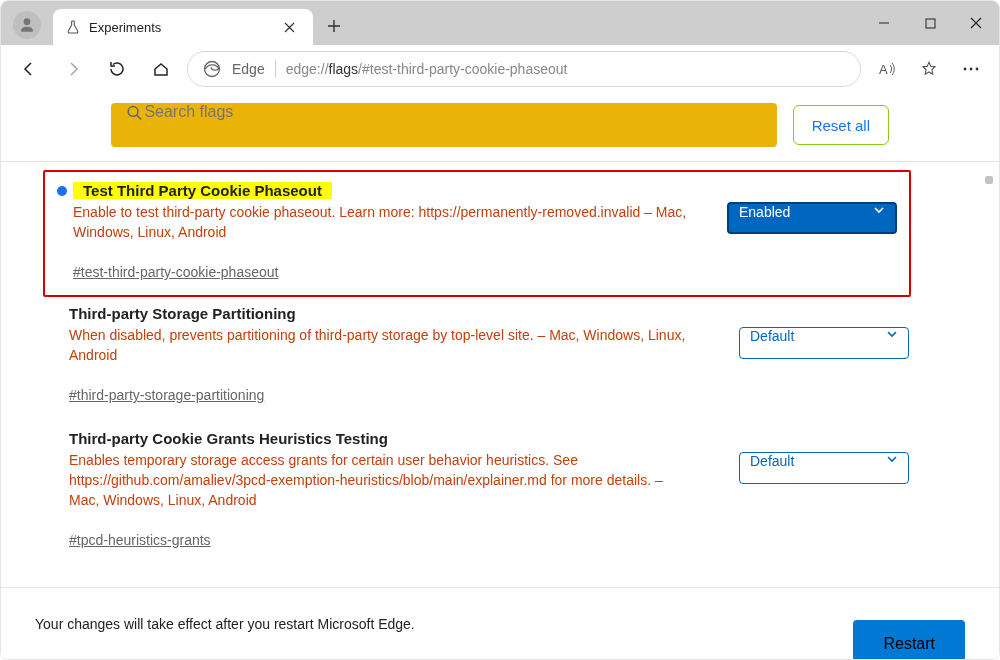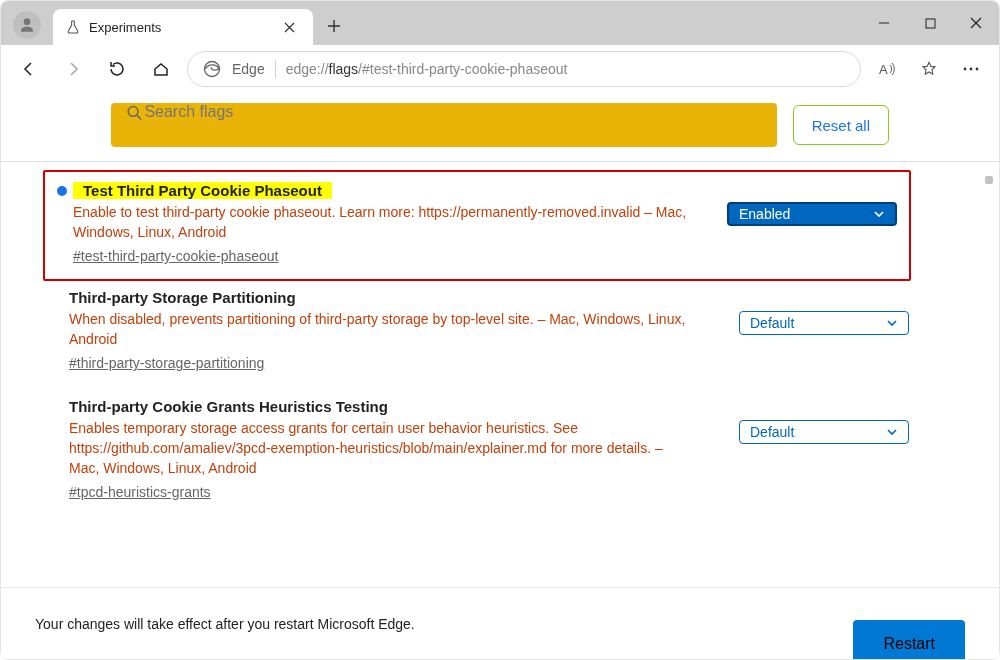--- a/index.html
+++ b/index.html
@@ -39,23 +39,23 @@
   .flags-area { position:relative; padding: 8px 90px 0 68px; }
   .scrollbar-stub { position:absolute; right: 6px; top: 14px; width: 8px; height: 8px; background:#c2c2c2; border-radius:2px; }
 
   .flag { padding: 8px 0 18px 0; display:flex; gap: 28px; align-items:flex-start; position:relative; }
   .flag .textcol { flex:1; }
   .flag .title-row { display:flex; align-items:center; gap: 6px; }
   .flag .dot { width:10px; height:10px; background:#1a73e8; border-radius:50%; flex-shrink:0; margin-left: -16px; }
   .flag h3 { font-size: 15px; font-weight: 600; color:#222; }
   .flag h3.hl { background: #ffff00; display:inline; padding: 0 10px; }
   .flag p { font-size: 14px; color:#c2410c; margin-top: 4px; line-height: 1.4; max-width: 620px; }
-  .flag a { font-size: 14px; color:#666; text-decoration: underline; display:inline-block; margin-top: 6px; }
+  .flag a { font-size: 14px; color:#666; text-decoration: underline; display:inline-block; margin-top: 22px; }
   .flag .ctrlcol { width: 170px; padding-top: 22px; }
-  .select { height: 24px; border-radius: 4px; display:flex; align-items:center; justify-content:space-between; padding: 0 10px; font-size: 14px; cursor:pointer; }
+  .select { height: 32px; border-radius: 4px; display:flex; align-items:flex-start; justify-content:space-between; padding: 0 10px; font-size: 14px; cursor:pointer; }
   .select.primary { background:#0067c0; color:#fff; border: 2px solid #003e73; }
   .select.default { background:#fff; color:#0067c0; border: 1px solid #0067c0; }
   .select .chev { margin-left: 10px; }
 
   .flag.highlighted { border: 2px solid #d40000; padding: 10px 12px 14px 28px; margin-left: -26px; margin-right: -2px; border-radius: 2px; }
   .flag.highlighted .ctrlcol { padding-top: 20px; }
 
   
   .footer { position:absolute; left:0; right:0; bottom:0; height: 72px; background:#fff; border-top: 1px solid #e8e8e8; display:flex; align-items:center; justify-content:space-between; padding: 0 34px; }
   .footer .msg { font-size: 14px; color:#222; }

